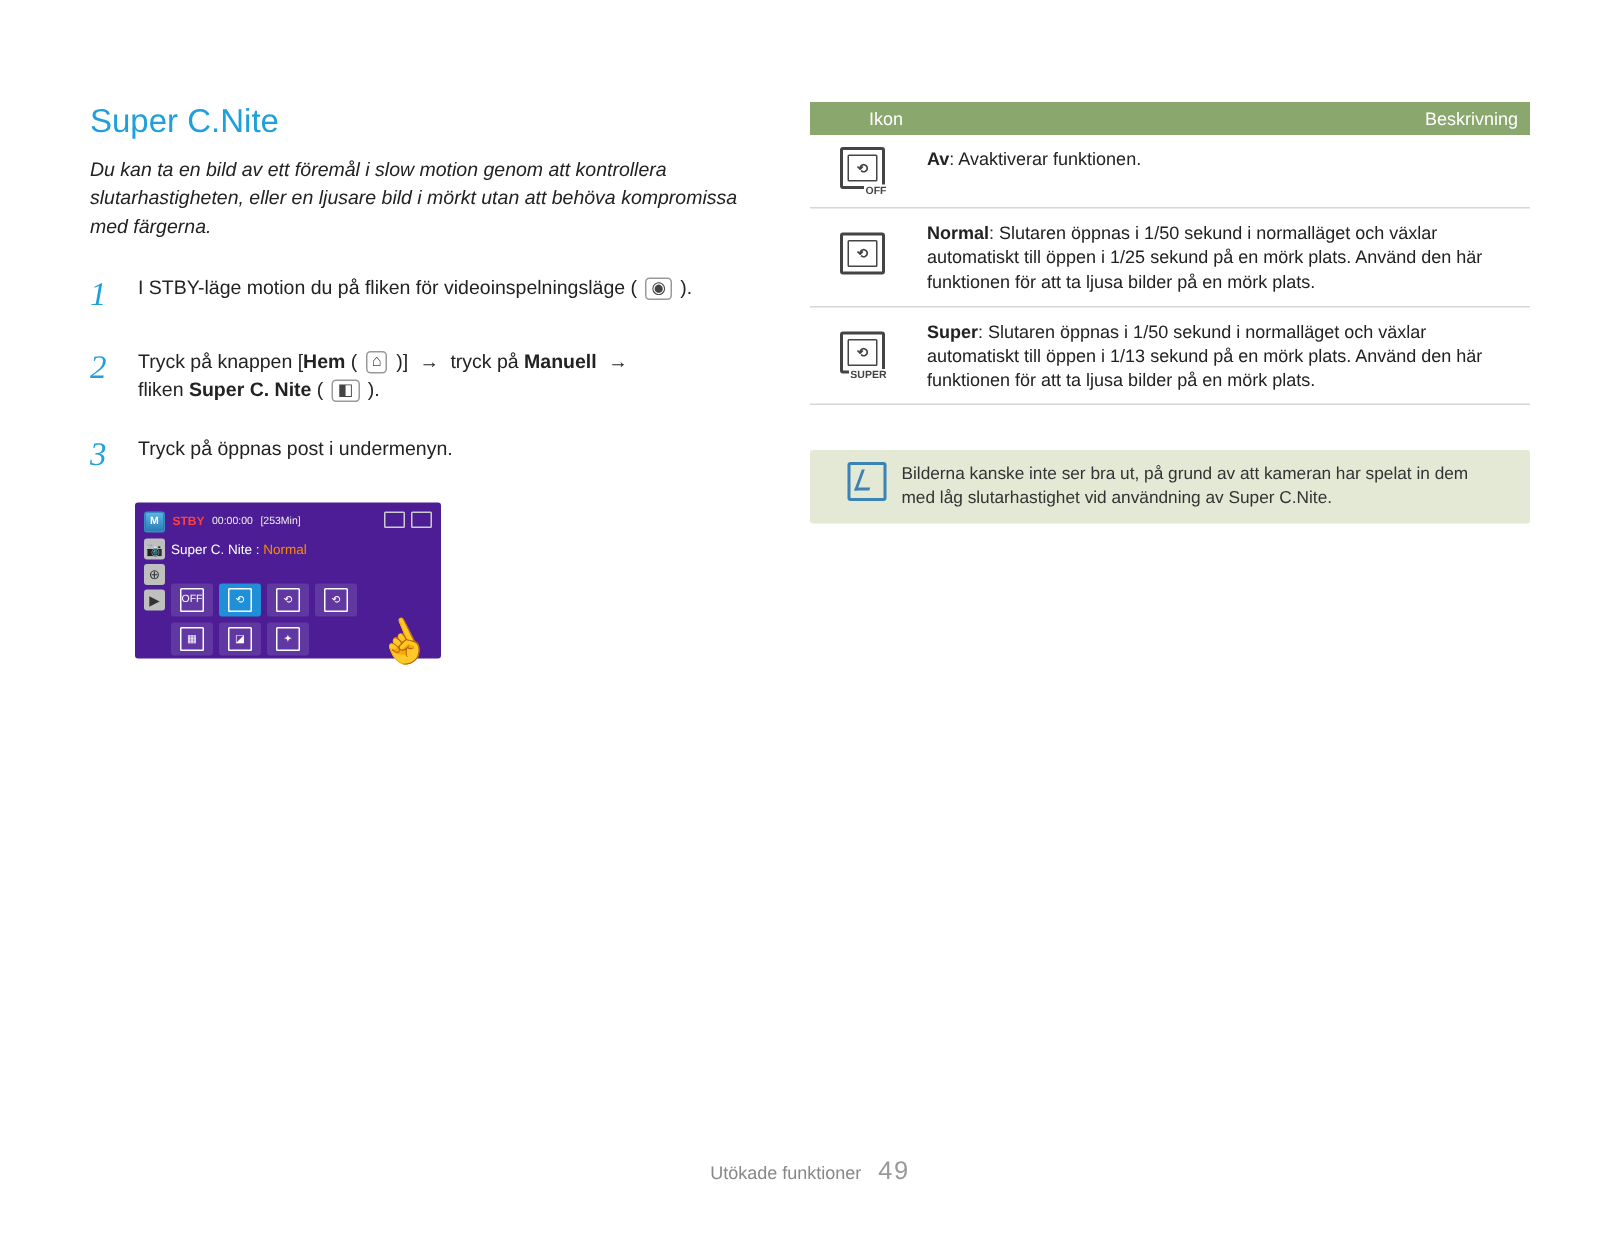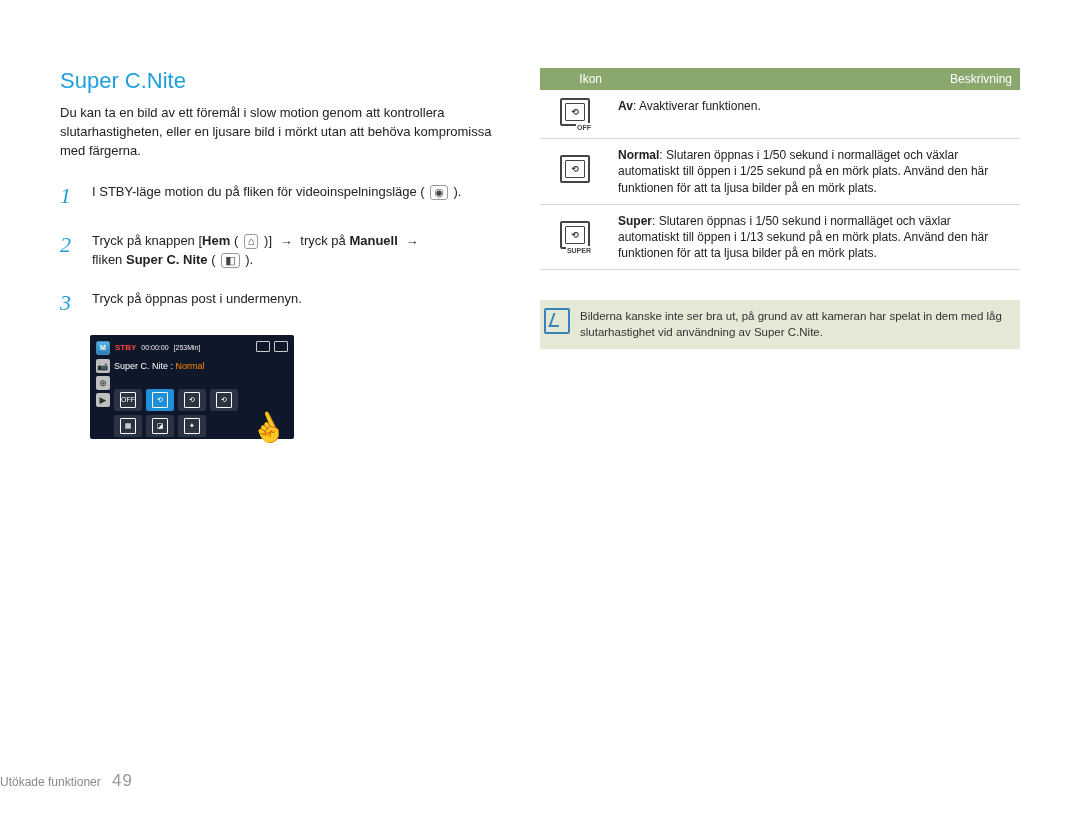--- a/index.html
+++ b/index.html
@@ -32,20 +32,21 @@
     font-size: 22px;
     color: #1fa0dc;
     font-weight: 400;
     margin: 0 0 10px 0;
   }
   .intro {
     font-size: 13px;
     line-height: 1.45;
     margin: 0 0 18px 0;
     width: 460px;
+    font-style: italic;
   }
   .step {
     display: flex;
     gap: 14px;
     font-size: 13px;
     line-height: 1.5;
     margin-bottom: 16px;
     width: 460px;
   }
   .step-num {
@@ -75,21 +76,21 @@
     background: #fff;
   }
   .arrow {
     padding: 0 4px;
   }
 
   
   .camera-screen {
     width: 204px;
     height: 104px;
-    background: #0f172a;
+    background: #4c1d95;
     border-radius: 2px;
     position: relative;
     margin-left: 30px;
     box-sizing: border-box;
     padding: 6px;
     font-size: 8px;
     color: #fff;
   }
   .cs-topbar {
     display: flex;
@@ -249,21 +250,21 @@
   .opt-table td.desc b {
     font-weight: 700;
   }
 
   
   .note-box {
     display: flex;
     gap: 10px;
     background: #e3e9d4;
     border-radius: 2px;
-    padding: 8px 4px;
+    padding: 8px 25px;
     font-size: 11.5px;
     line-height: 1.4;
     margin-top: 30px;
     color: #333;
   }
   .note-icon {
     width: 22px;
     height: 22px;
     border: 2px solid #3b82b5;
     border-radius: 2px;
@@ -280,20 +281,21 @@
     border-left: 2px solid #3b82b5;
     border-bottom: 2px solid #3b82b5;
     transform: skewX(-20deg);
   }
 
   .footer {
     position: absolute;
     left: 0;
     right: 0;
     bottom: 34px;
+    text-align: center;
     font-size: 12px;
     color: #888;
   }
   .footer .pg {
     font-size: 17px;
     color: #999;
     margin-left: 8px;
     letter-spacing: 1px;
   }
 </style>

